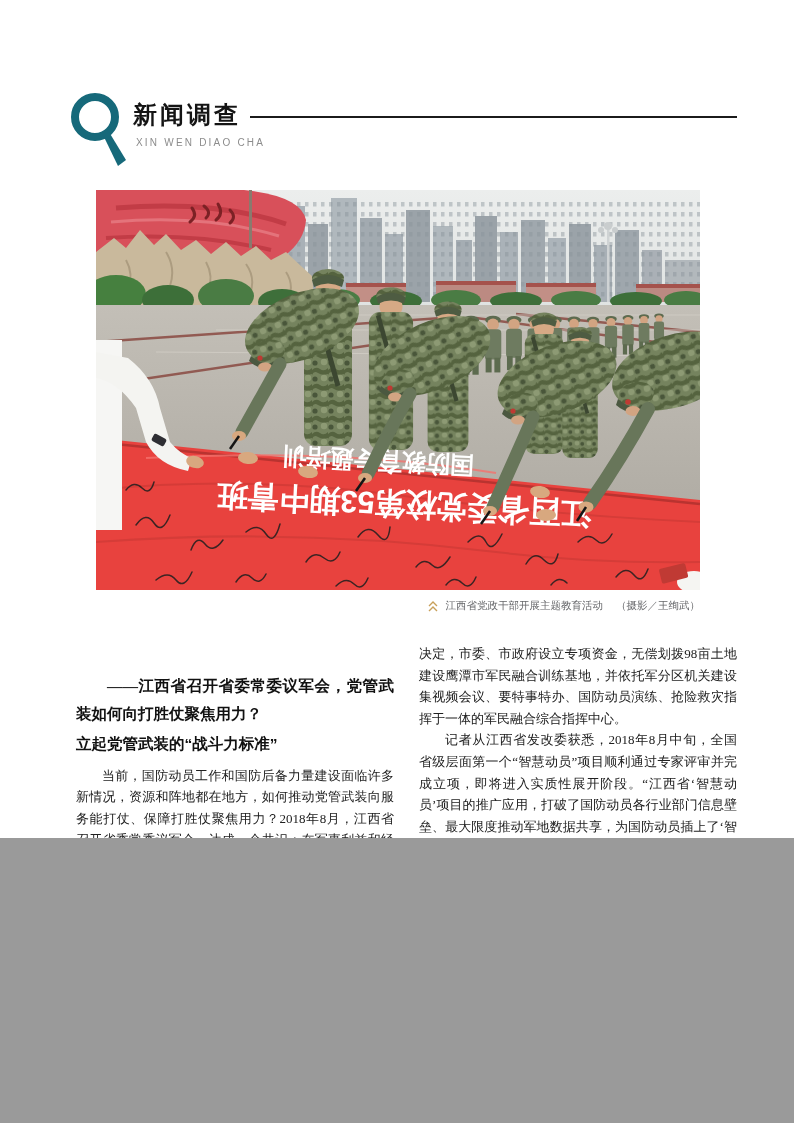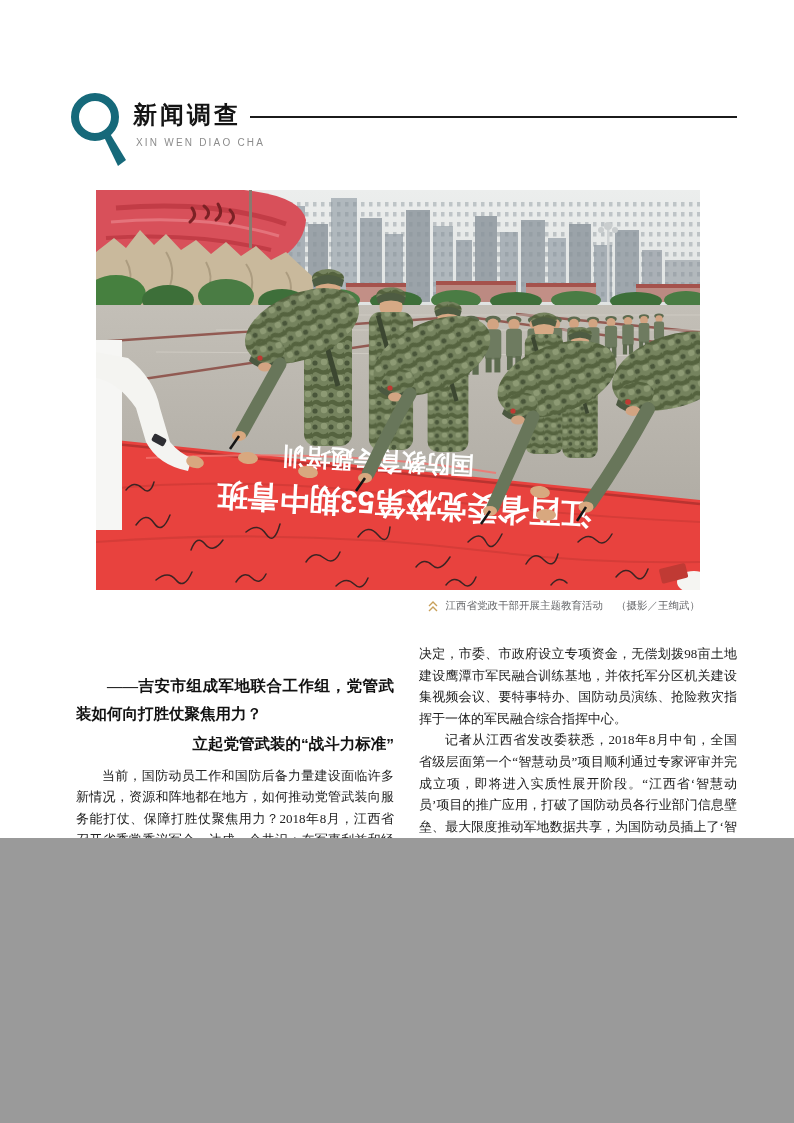--- a/index.html
+++ b/index.html
@@ -19,21 +19,21 @@
   .caption .credit{margin-left:6px;}
   
   .col{position:absolute;width:318px;font-size:13px;line-height:21.6px;text-align:justify;color:#202020;}
   .col-left{left:76px;top:646px;}
   .col-right{left:419px;top:643px;}
   .col p{margin:0;text-indent:2em;}
   .col p.no-indent{text-indent:0;}
   .headline{margin:26px 0 0 0;font-size:15.5px;font-weight:bold;line-height:28px;
             text-indent:2em;text-align:justify;color:#111;}
   .subhead{margin:5px 0 10px 0;font-family:"Liberation Sans","DejaVu Sans",sans-serif;
-           font-size:15.5px;font-weight:bold;text-align:right;color:#111;}
+           font-size:15.5px;font-weight:bold;text-align:left;color:#111;}
   
   .pfooter{position:absolute;left:70px;top:997px;display:flex;align-items:center;gap:9px;
            font-family:"Liberation Sans","DejaVu Sans",sans-serif;}
   .pageno{font-size:19px;color:#3a3a3a;}
   .fsep{width:1px;height:15px;background:#b3b3b3;}
   .mag{font-size:13.5px;font-weight:bold;color:#222;letter-spacing:1px;}
   .issue{font-size:10px;color:#7a7a7a;letter-spacing:.5px;}
 </style>
 </head>
 <body>
@@ -303,21 +303,21 @@
   <div class="caption">
     <svg width="12" height="13" viewBox="0 0 12 13">
       <path d="M2 6 L6 2 L10 6" fill="none" stroke="#c8a05a" stroke-width="1.4"></path>
       <path d="M2 11 L6 7 L10 11" fill="none" stroke="#c8a05a" stroke-width="1.4"></path>
     </svg>
     <span>江西省党政干部开展主题教育活动</span>
     <span class="credit">（摄影／王绚武）</span>
   </div>
 
   <div class="col col-left">
-    <h2 class="headline">——吉安市组成军地联合工作组，党管武装如何向打胜仗聚焦用力？</h2>
+    <h2 class="headline">——江西省召开省委常委议军会，党管武装如何向打胜仗聚焦用力？</h2>
     <h3 class="subhead">立起党管武装的“战斗力标准”</h3>
     <p>当前，国防动员工作和国防后备力量建设面临许多新情况，资源和阵地都在地方，如何推动党管武装向服务能打仗、保障打胜仗聚焦用力？2018年8月，江西省召开省委常委议军会，达成一个共识：在军事利益和经济利益出现矛盾时，应以提高战斗力为优先选项，对事关国防动员准备的重难点问题，要特事特办、马上就办、办就办好。</p>
   </div>
 
   <div class="col col-right">
     <p class="no-indent">决定，市委、市政府设立专项资金，无偿划拨98亩土地建设鹰潭市军民融合训练基地，并依托军分区机关建设集视频会议、要特事特办、国防动员演练、抢险救灾指挥于一体的军民融合综合指挥中心。</p>
     <p>记者从江西省发改委获悉，2018年8月中旬，全国省级层面第一个“智慧动员”项目顺利通过专家评审并完成立项，即将进入实质性展开阶段。“江西省‘智慧动员’项目的推广应用，打破了国防动员各行业部门信息壁垒、最大限度推动军地数据共享，为国防动员插上了‘智慧翅膀’。”记者从江西省军区办公室了解到，“智</p>
   </div>
 
   <div class="pfooter">

